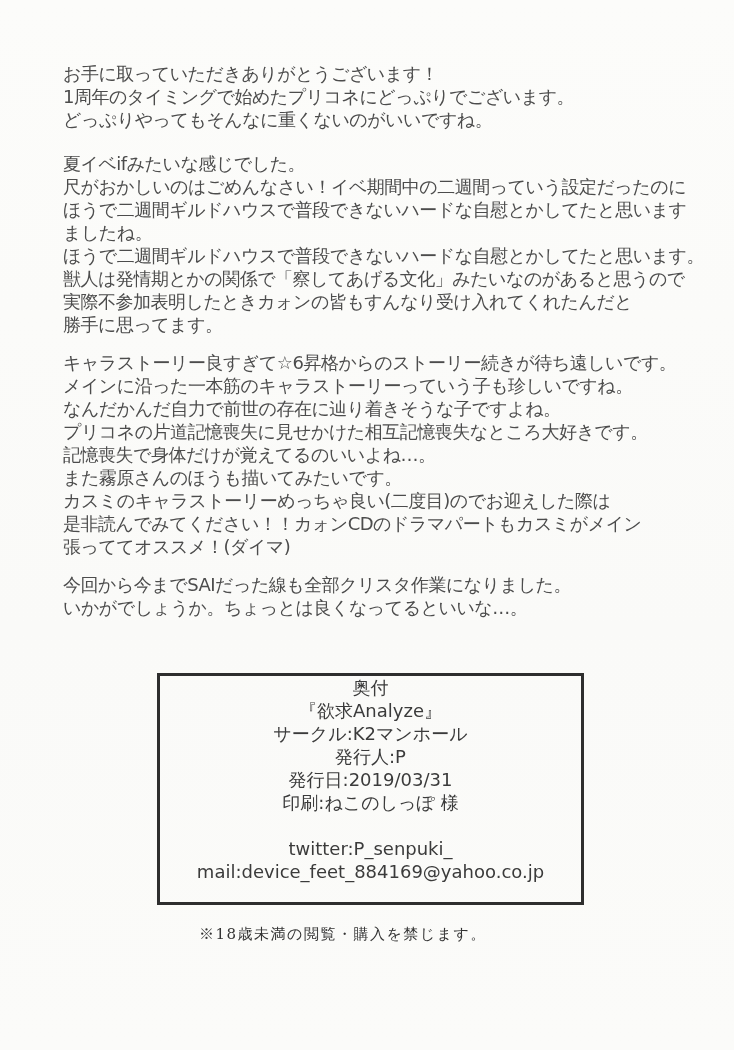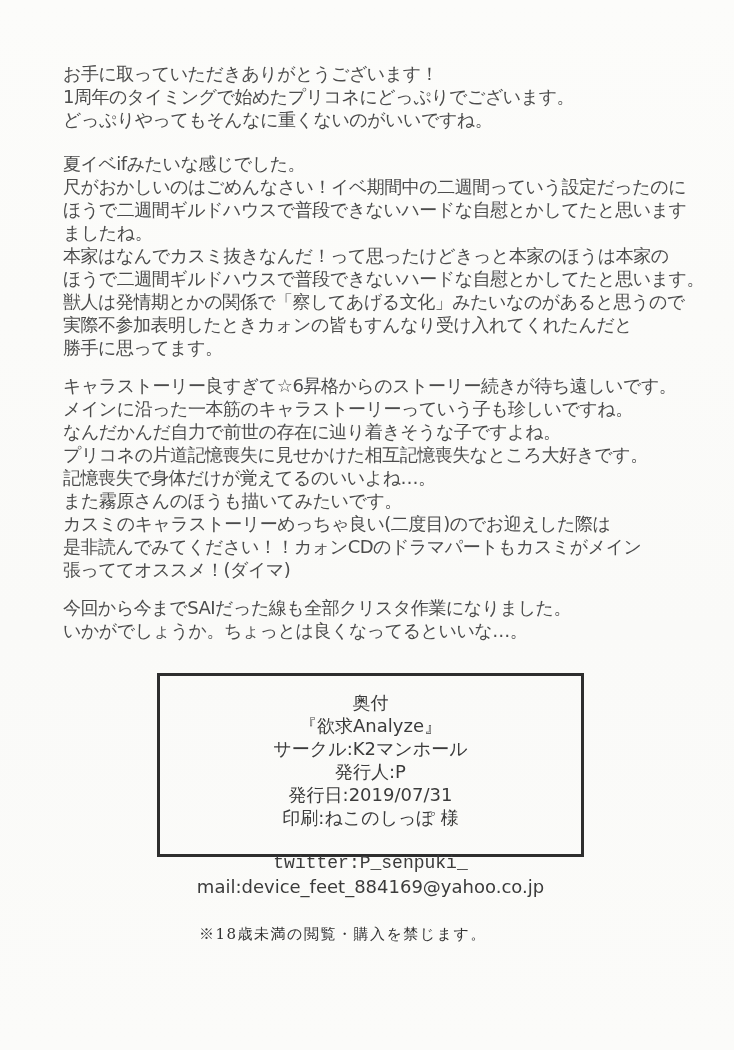--- a/index.html
+++ b/index.html
@@ -36,36 +36,34 @@
     margin-bottom: 21px;
   }
   .line {
     white-space: nowrap;
   }
   .colophon-box {
     position: absolute;
     left: 157px;
     top: 673px;
     width: 427px;
-    height: 184px;
+    height: 232px;
     box-sizing: border-box;
     border: 3px solid #2e2e2e;
     background: transparent;
     text-align: center;
     color: #3b3b3b;
     font-size: 18px;
     line-height: 23px;
-    padding-top: 15px;
   }
   .colophon-box .cline {
     white-space: nowrap;
   }
   .colophon-box .contact-gap {
     margin-top: 23px;
-    font-family: Liberation Mono, monospace;
   }
   .notices {
     position: absolute;
     left: 199px;
     top: 921px;
     font-family: "DejaVu Serif", "Liberation Serif", serif;
     color: #333333;
     font-size: 15px;
     line-height: 26px;
     letter-spacing: 1.5px;
@@ -85,21 +83,20 @@
       <div class="line">お手に取っていただきありがとうございます！</div>
       <div class="line">1周年のタイミングで始めたプリコネにどっぷりでございます。</div>
       <div class="line">どっぷりやってもそんなに重くないのがいいですね。</div>
     </div>
 
     <div class="para">
       <div class="line">夏イベifみたいな感じでした。</div>
       <div class="line">尺がおかしいのはごめんなさい！イベ期間中の二週間っていう設定だったのに</div>
       <div class="line">ほうで二週間ギルドハウスで普段できないハードな自慰とかしてたと思います</div>
       <div class="line">ましたね。</div>
-      <div class="line">本家はなんでカスミ抜きなんだ！って思ったけどきっと本家のほうは本家の</div>
       <div class="line">ほうで二週間ギルドハウスで普段できないハードな自慰とかしてたと思います。</div>
       <div class="line">獣人は発情期とかの関係で「察してあげる文化」みたいなのがあると思うので</div>
       <div class="line">実際不参加表明したときカォンの皆もすんなり受け入れてくれたんだと</div>
       <div class="line">勝手に思ってます。</div>
     </div>
 
     <div class="para">
       <div class="line">キャラストーリー良すぎて☆6昇格からのストーリー続きが待ち遠しいです。</div>
       <div class="line">メインに沿った一本筋のキャラストーリーっていう子も珍しいですね。</div>
       <div class="line">なんだかんだ自力で前世の存在に辿り着きそうな子ですよね。</div>
@@ -116,21 +113,21 @@
       <div class="line">いかがでしょうか。ちょっとは良くなってるといいな…。</div>
     </div>
 
   </div>
 
   <div class="colophon-box">
     <div class="cline">奥付</div>
     <div class="cline">『欲求Analyze』</div>
     <div class="cline">サークル:K2マンホール</div>
     <div class="cline">発行人:P</div>
-    <div class="cline">発行日:2019/07/31</div>
+    <div class="cline">発行日:2019/03/31</div>
     <div class="cline">印刷:ねこのしっぽ 様</div>
     <div class="cline contact-gap">twitter:P_senpuki_</div>
     <div class="cline">mail:device_feet_884169@yahoo.co.jp</div>
   </div>
 
   <div class="notices">
     <div class="notice-line1">※18歳未満の閲覧・購入を禁じます。</div>
   </div>
 
 </div>

